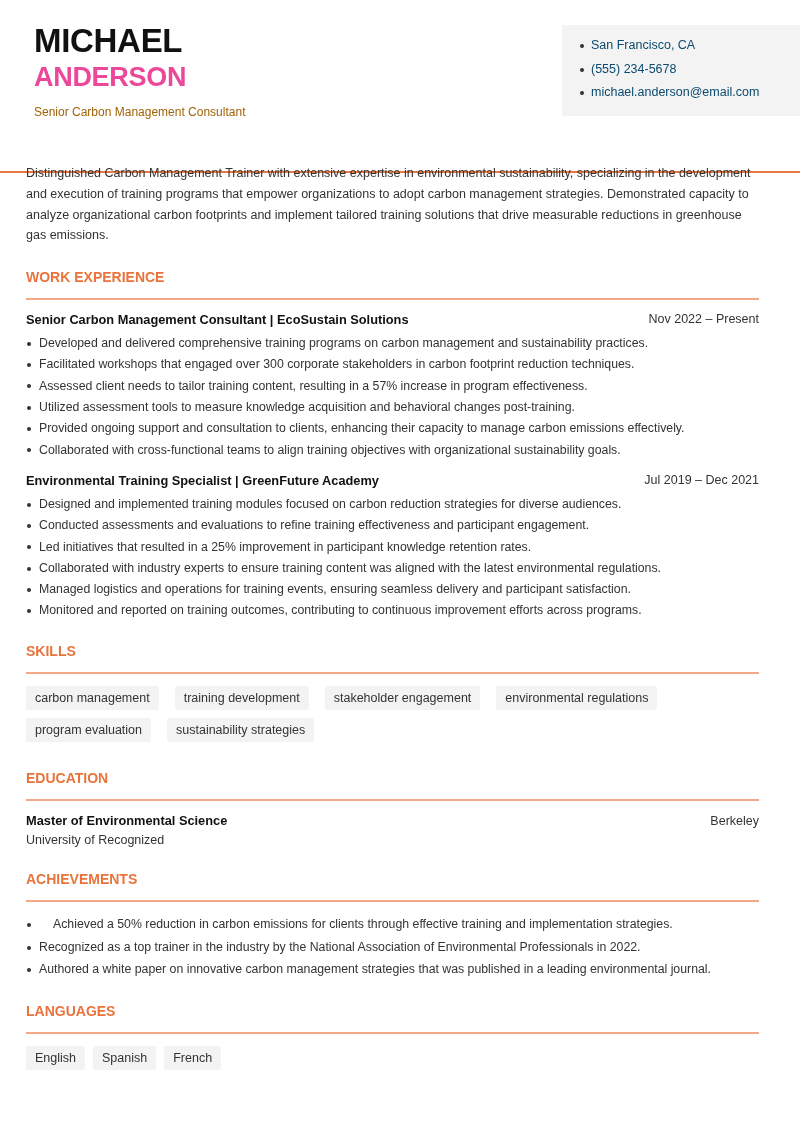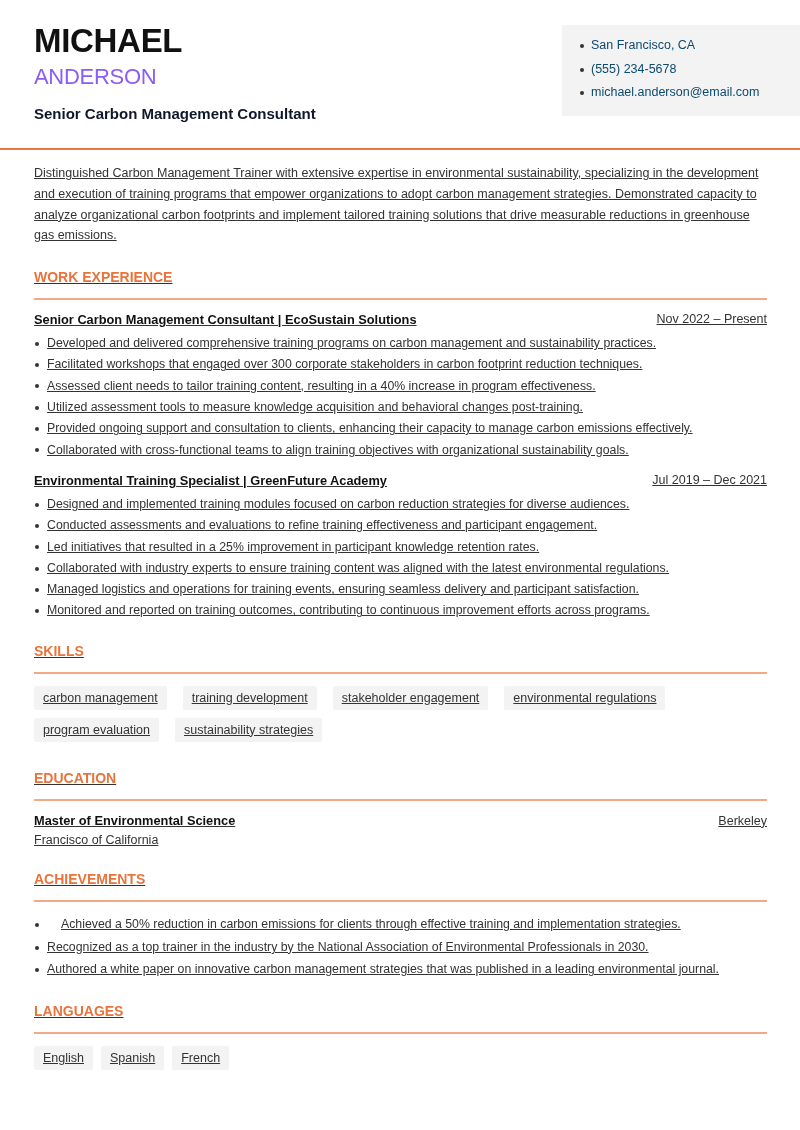--- a/index.html
+++ b/index.html
@@ -5,47 +5,46 @@
     * { box-sizing: border-box; margin: 0; padding: 0; }
     html, body { width: 800px; height: 1130px; background: #ffffff; }
     body {
       font-family: "Liberation Sans", sans-serif;
       color: #333333;
       position: relative;
       overflow: hidden;
     }
     .header {
       position: relative;
-      height: 150px;
+      height: 173px;
       border-bottom: 2px solid #e8783f;
     }
     .name-block {
       position: absolute;
       left: 34px;
       top: 23px;
     }
     .first-name {
       font-size: 33px;
       font-weight: bold;
       color: #111111;
       line-height: 36px;
       letter-spacing: -0.3px;
     }
     .last-name {
-      font-size: 22px;
-      font-weight: normal;
-      color: #8b5cf6;
+      font-size: 27px;
+      font-weight: bold;
+      color: #ec4899;
       line-height: 36px;
       letter-spacing: -0.3px;
     }
     .job-title {
-      font-size: 15px;
-      color: #0f172a;
+      font-size: 12px;
+      color: #a16207;
       margin-top: 10px;
-      font-weight: bold;
     }
     .contact-box {
       position: absolute;
       left: 562px;
       top: 25px;
       width: 238px;
       height: 91px;
       background: #f3f3f3;
       padding: 13px 0 0 18px;
     }
@@ -61,24 +60,23 @@
       width: 4px;
       height: 4px;
       background: #333;
       border-radius: 50%;
       margin-right: 7px;
       margin-top: 6px;
       flex-shrink: 0;
     }
     .content {
       position: absolute;
-      left: 34px;
+      left: 26px;
       top: 163px;
       width: 733px;
-      text-decoration: underline;
     }
     .summary {
       font-size: 12.5px;
       line-height: 20.8px;
       color: #333333;
     }
     .section {
       margin-top: 0;
     }
     .section-title {
@@ -194,21 +192,21 @@
         <li>
             <span class="bullet-dot"></span>
             <span>Developed and delivered comprehensive training programs on carbon management and sustainability practices.</span>
           </li>
         <li>
             <span class="bullet-dot"></span>
             <span>Facilitated workshops that engaged over 300 corporate stakeholders in carbon footprint reduction techniques.</span>
           </li>
         <li>
             <span class="bullet-dot"></span>
-            <span>Assessed client needs to tailor training content, resulting in a 40% increase in program effectiveness.</span>
+            <span>Assessed client needs to tailor training content, resulting in a 57% increase in program effectiveness.</span>
           </li>
         <li>
             <span class="bullet-dot"></span>
             <span>Utilized assessment tools to measure knowledge acquisition and behavioral changes post-training.</span>
           </li>
         <li>
             <span class="bullet-dot"></span>
             <span>Provided ongoing support and consultation to clients, enhancing their capacity to manage carbon emissions effectively.</span>
           </li>
         <li>
@@ -263,33 +261,33 @@
       <span class="tag">sustainability strategies</span>
     </div>
   </div>
 
   <div class="section" style="margin-top:28px;">
     <div class="section-title">EDUCATION</div>
     <div class="edu-row">
       <span class="edu-degree">Master of Environmental Science</span>
       <span class="edu-loc">Berkeley</span>
     </div>
-    <div class="edu-school">Francisco of California</div>
+    <div class="edu-school">University of Recognized</div>
   </div>
 
   <div class="section" style="margin-top:24px;">
     <div class="section-title">ACHIEVEMENTS</div>
     <ul class="bullets">
       <li style="height:22.5px;gap:14px;">
           <span class="bullet-dot"></span>
           <span>Achieved a 50% reduction in carbon emissions for clients through effective training and implementation strategies.</span>
         </li>
       <li style="height:22.5px;">
           <span class="bullet-dot"></span>
-          <span>Recognized as a top trainer in the industry by the National Association of Environmental Professionals in 2030.</span>
+          <span>Recognized as a top trainer in the industry by the National Association of Environmental Professionals in 2022.</span>
         </li>
       <li style="height:22.5px;">
           <span class="bullet-dot"></span>
           <span>Authored a white paper on innovative carbon management strategies that was published in a leading environmental journal.</span>
         </li>
     </ul>
   </div>
 
   <div class="section" style="margin-top:22px;">
     <div class="section-title">LANGUAGES</div>

